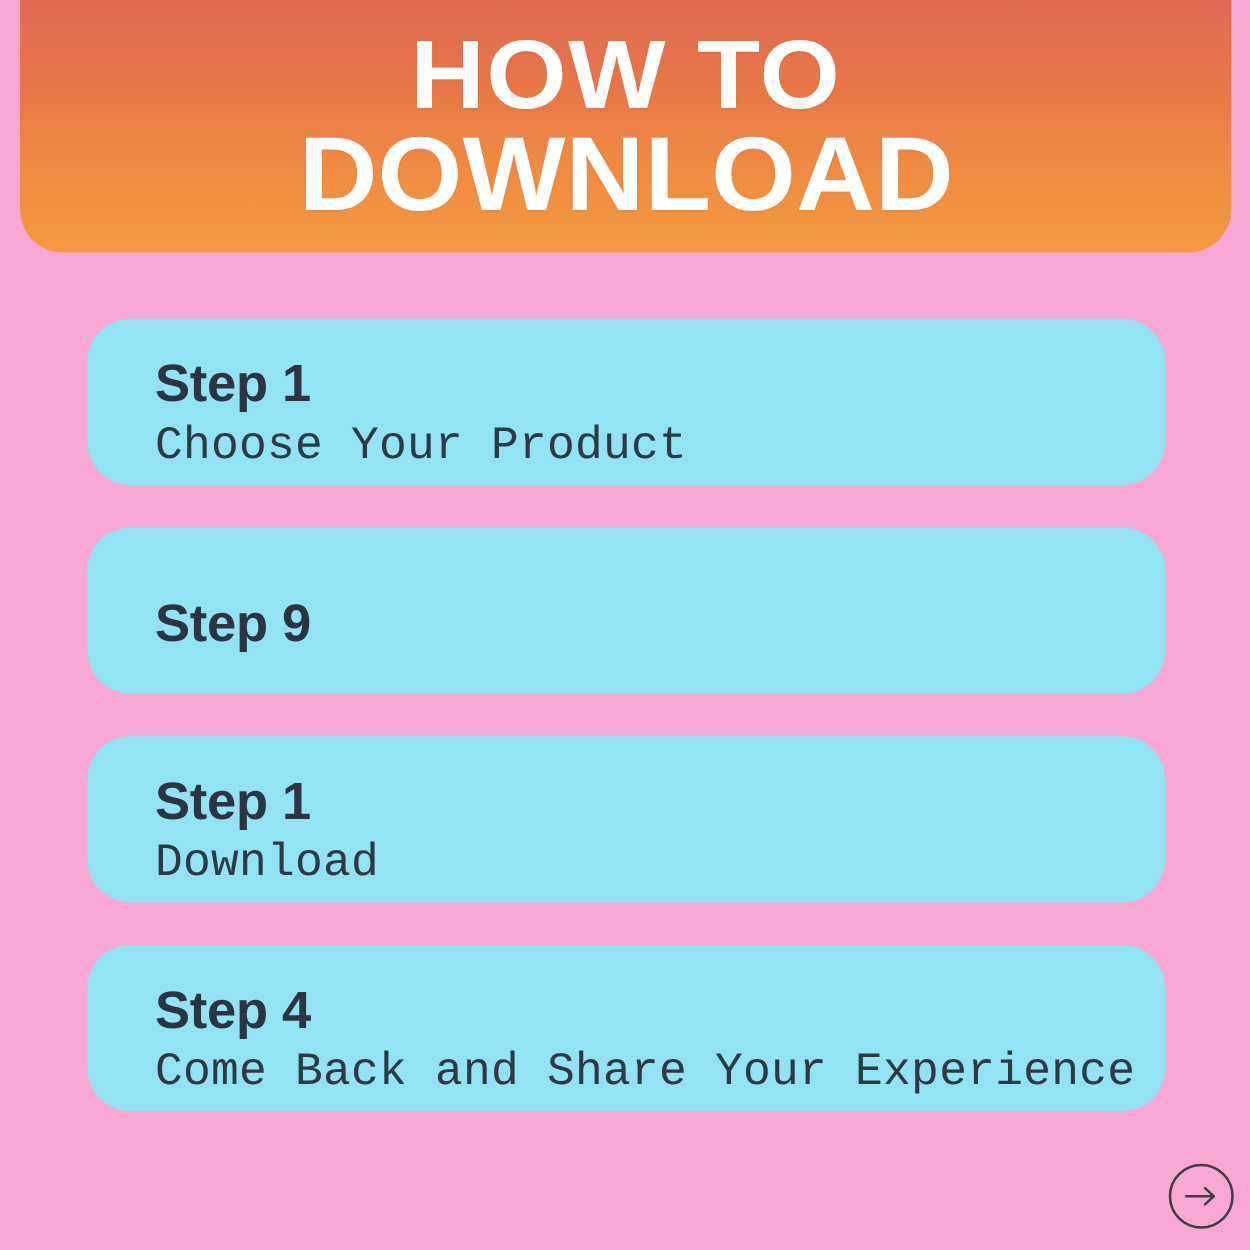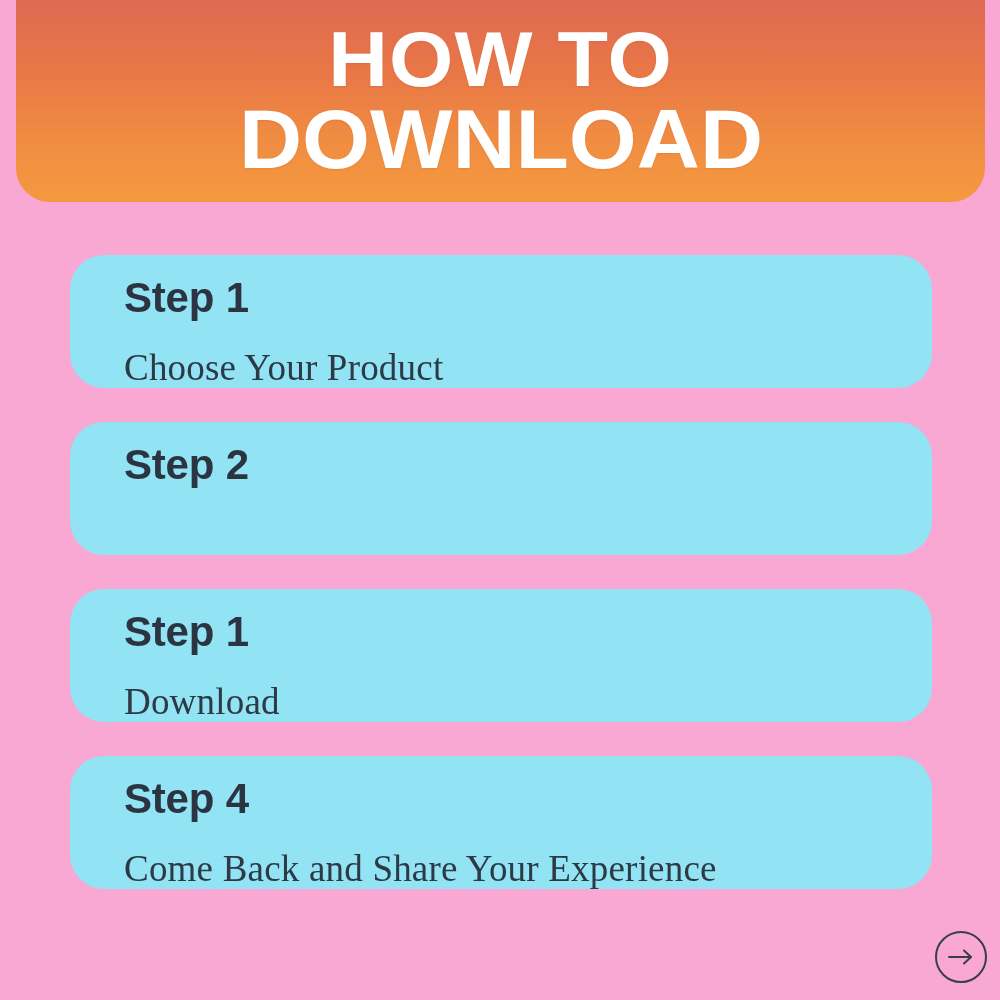--- a/index.html
+++ b/index.html
@@ -76,38 +76,38 @@
   .step-card {
     position: relative;
     width: 862px;
     height: 133px;
     background: #92e3f4;
     border-radius: 34px;
     margin-bottom: 34px;
     padding: 22px 0 0 54px;
     display: flex;
     flex-direction: column;
-    justify-content: space-between;
+    justify-content: center;
   }
 
   .step-card:last-child { margin-bottom: 0; }
 
   .step-heading {
     color: #2b3440;
     font-family: "Liberation Sans", sans-serif;
     font-weight: 700;
     font-size: 42px;
     line-height: 1.02;
     letter-spacing: -0.2px;
     white-space: nowrap;
   }
 
   .step-subtitle {
     color: #2d3945;
-    font-family: Liberation Serif, serif;
+    font-family: Liberation Mono, monospace;
     font-weight: 300;
     font-size: 37px;
     line-height: 1.12;
     margin-top: 8px;
     letter-spacing: 0.2px;
     white-space: nowrap;
   }
 
   
   .next-button {
@@ -138,21 +138,21 @@
   </div>
 
   <div class="steps-list">
 
     <div class="step-card">
       <div class="step-heading">Step 1</div>
       <div class="step-subtitle">Choose Your Product</div>
     </div>
 
     <div class="step-card">
-      <div class="step-heading">Step 2</div>
+      <div class="step-heading">Step 9</div>
     </div>
 
     <div class="step-card">
       <div class="step-heading">Step 1</div>
       <div class="step-subtitle">Download</div>
     </div>
 
     <div class="step-card">
       <div class="step-heading">Step 4</div>
       <div class="step-subtitle">Come Back and Share Your Experience</div>

